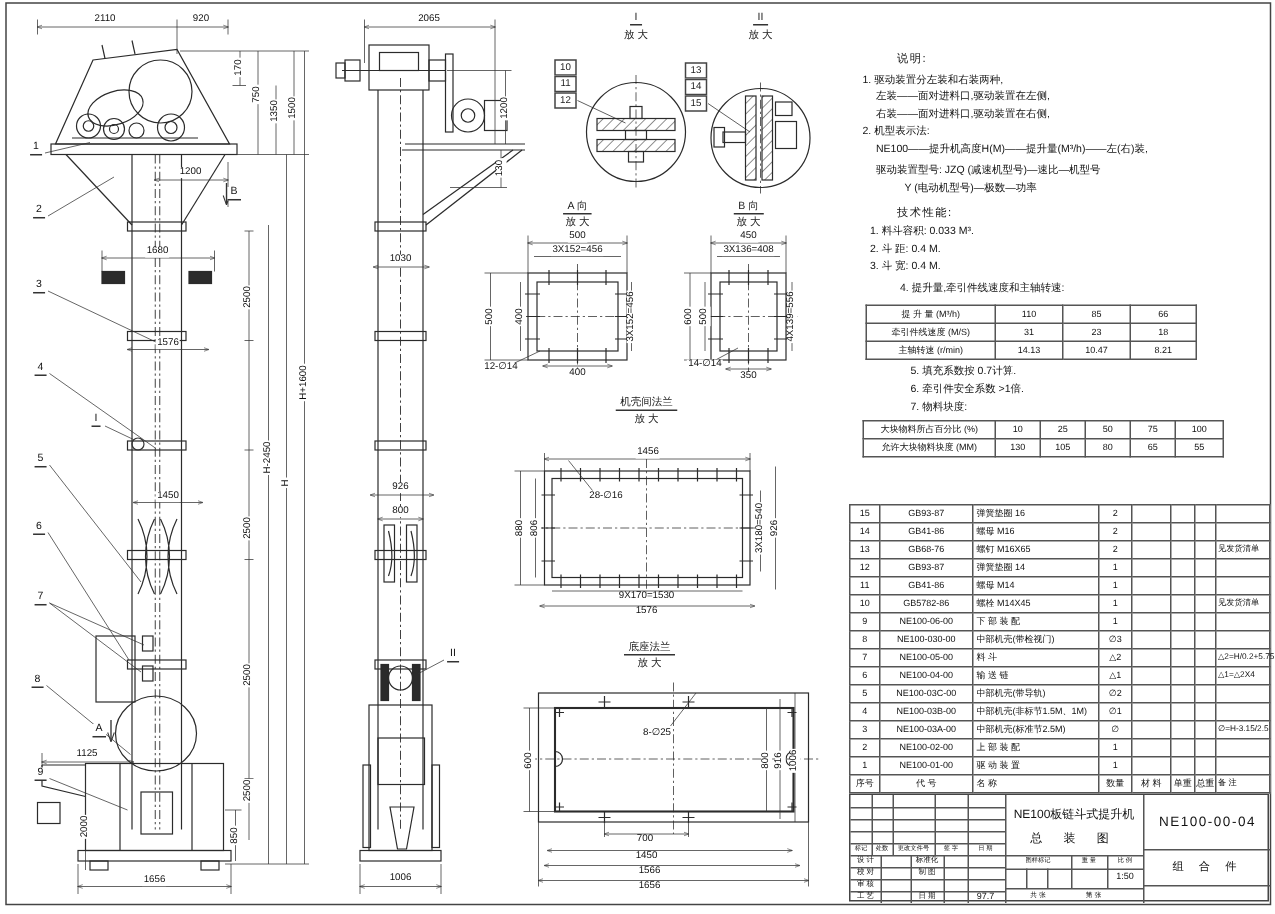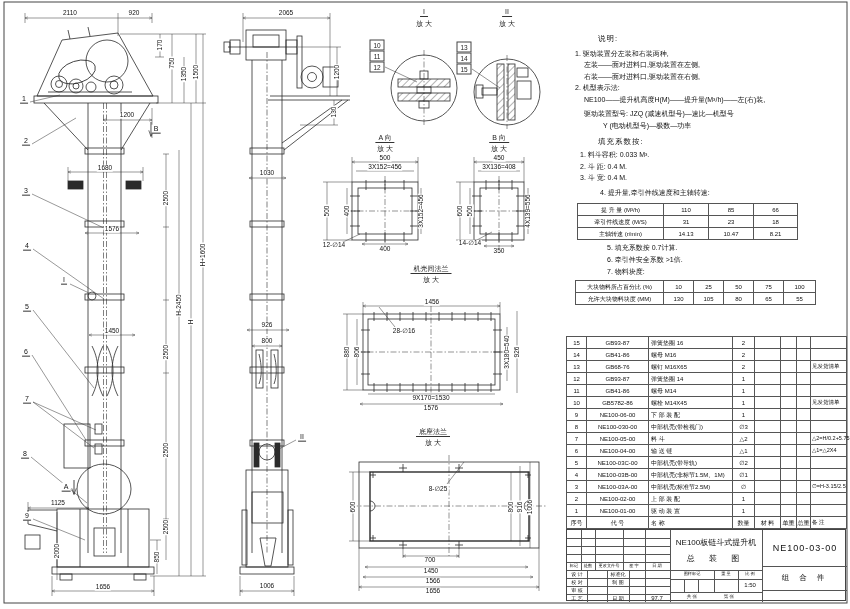--- a/index.html
+++ b/index.html
@@ -414,21 +414,21 @@
 <div class="d" style="left:433px;top:591px">1656</div>
 
 <div class="note noteh" style="left:598px;top:35px">说明:</div>
 <div class="note" style="left:575px;top:50px">1. 驱动装置分左装和右装两种,</div>
 <div class="note" style="left:584px;top:61px">左装——面对进料口,驱动装置在左侧,</div>
 <div class="note" style="left:584px;top:73px">右装——面对进料口,驱动装置在右侧,</div>
 <div class="note" style="left:575px;top:84px">2. 机型表示法:</div>
 <div class="note" style="left:584px;top:96px">NE100——提升机高度H(M)——提升量(M³/h)——左(右)装,</div>
 <div class="note" style="left:584px;top:110px">驱动装置型号: JZQ (减速机型号)—速比—机型号</div>
 <div class="note" style="left:603px;top:122px">Y (电动机型号)—极数—功率</div>
-<div class="note noteh" style="left:598px;top:138px">填充系数按:</div>
+<div class="note noteh" style="left:598px;top:138px">技术性能:</div>
 <div class="note" style="left:580px;top:151px">1. 料斗容积: 0.033 M³.</div>
 <div class="note" style="left:580px;top:163px">2. 斗  距: 0.4 M.</div>
 <div class="note" style="left:580px;top:174px">3. 斗  宽: 0.4 M.</div>
 <div class="note" style="left:600px;top:189px">4. 提升量,牵引件线速度和主轴转速:</div>
 <div class="note" style="left:607px;top:244px">5. 填充系数按 0.7计算.</div>
 <div class="note" style="left:607px;top:256px">6. 牵引件安全系数 &gt;1倍.</div>
 <div class="note" style="left:607px;top:268px">7. 物料块度:</div>
 
 <table class="tbl" style="left:577px;top:203px;width:220px">
   <colgroup>
@@ -710,19 +710,19 @@
   <div class="hl" style="left:103px;top:49px;width:92px"></div>
   <div class="vl" style="left:147px;top:40px;height:22px"></div>
   <div class="vl" style="left:171px;top:40px;height:22px"></div>
   <div class="vl" style="left:117px;top:49px;height:13px"></div>
   <div class="vl" style="left:131px;top:49px;height:13px"></div>
   <div class="tc" style="left:183px;top:55px;font-size:6px">1:50</div>
   <div class="hl" style="left:103px;top:62px;width:92px"></div>
   <div class="tc" style="left:125px;top:67px;font-size:4.5px">共  张</div>
   <div class="tc" style="left:162px;top:67px;font-size:4.5px">第  张</div>
 
-  <div class="tc" style="left:238px;top:18px;font-size:9px;letter-spacing:1px">NE100-03-00</div>
+  <div class="tc" style="left:238px;top:18px;font-size:9px;letter-spacing:1px">NE100-00-04</div>
   <div class="hl" style="left:195px;top:36px;width:85px"></div>
   <div class="tc" style="left:238px;top:48px;font-size:7.5px;letter-spacing:4px">组 合 件</div>
   <div class="hl" style="left:195px;top:60px;width:85px"></div>
 </div>
 
 </div>
 
 </body></html>

